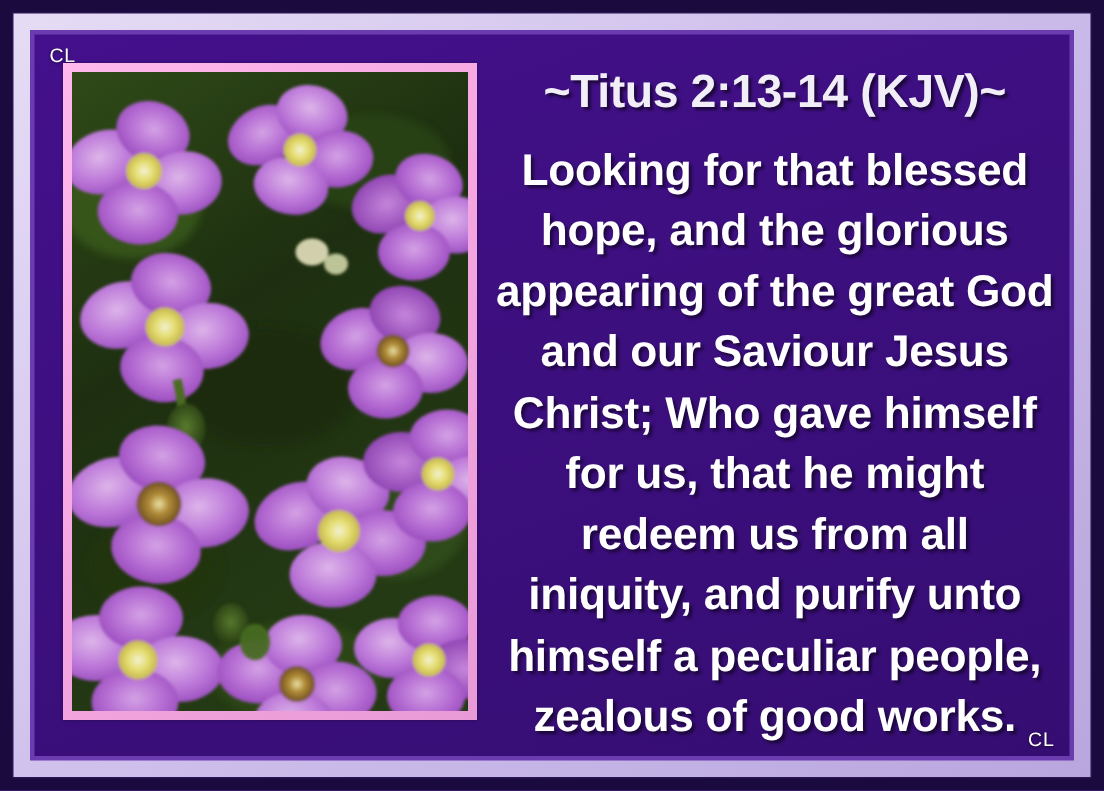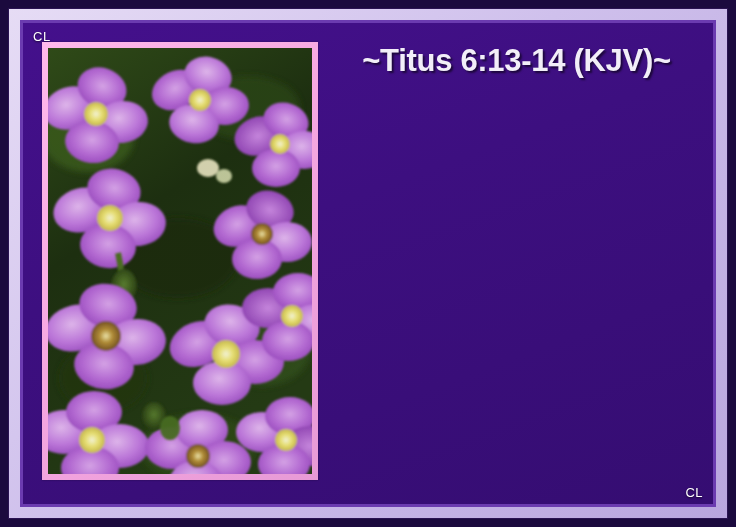--- a/index.html
+++ b/index.html
@@ -243,19 +243,20 @@
             <ellipse cx="122" cy="380" rx="10" ry="12" fill="#4a6e22"></ellipse>
           </g>
 
           <rect width="264" height="426" fill="none"></rect>
           <rect width="264" height="426" fill="url(#bg)" opacity="0.06"></rect>
         </svg>
       </div>
     </div>
 
     <div class="textcol">
-      <h1 class="verse-title">~Titus 6:13-14 (KJV)~</h1>
+      <h1 class="verse-title">~Titus 2:13-14 (KJV)~</h1>
+      <p class="verse-body">Looking for that blessed hope, and the glorious appearing of the great God and our Saviour Jesus Christ; Who gave himself for us, that he might redeem us from all iniquity, and purify unto himself a peculiar people, zealous of good works.</p>
     </div>
 
     <span class="wm wm-br">CL</span>
 
   </div>
 </div>
 
 </body></html>

